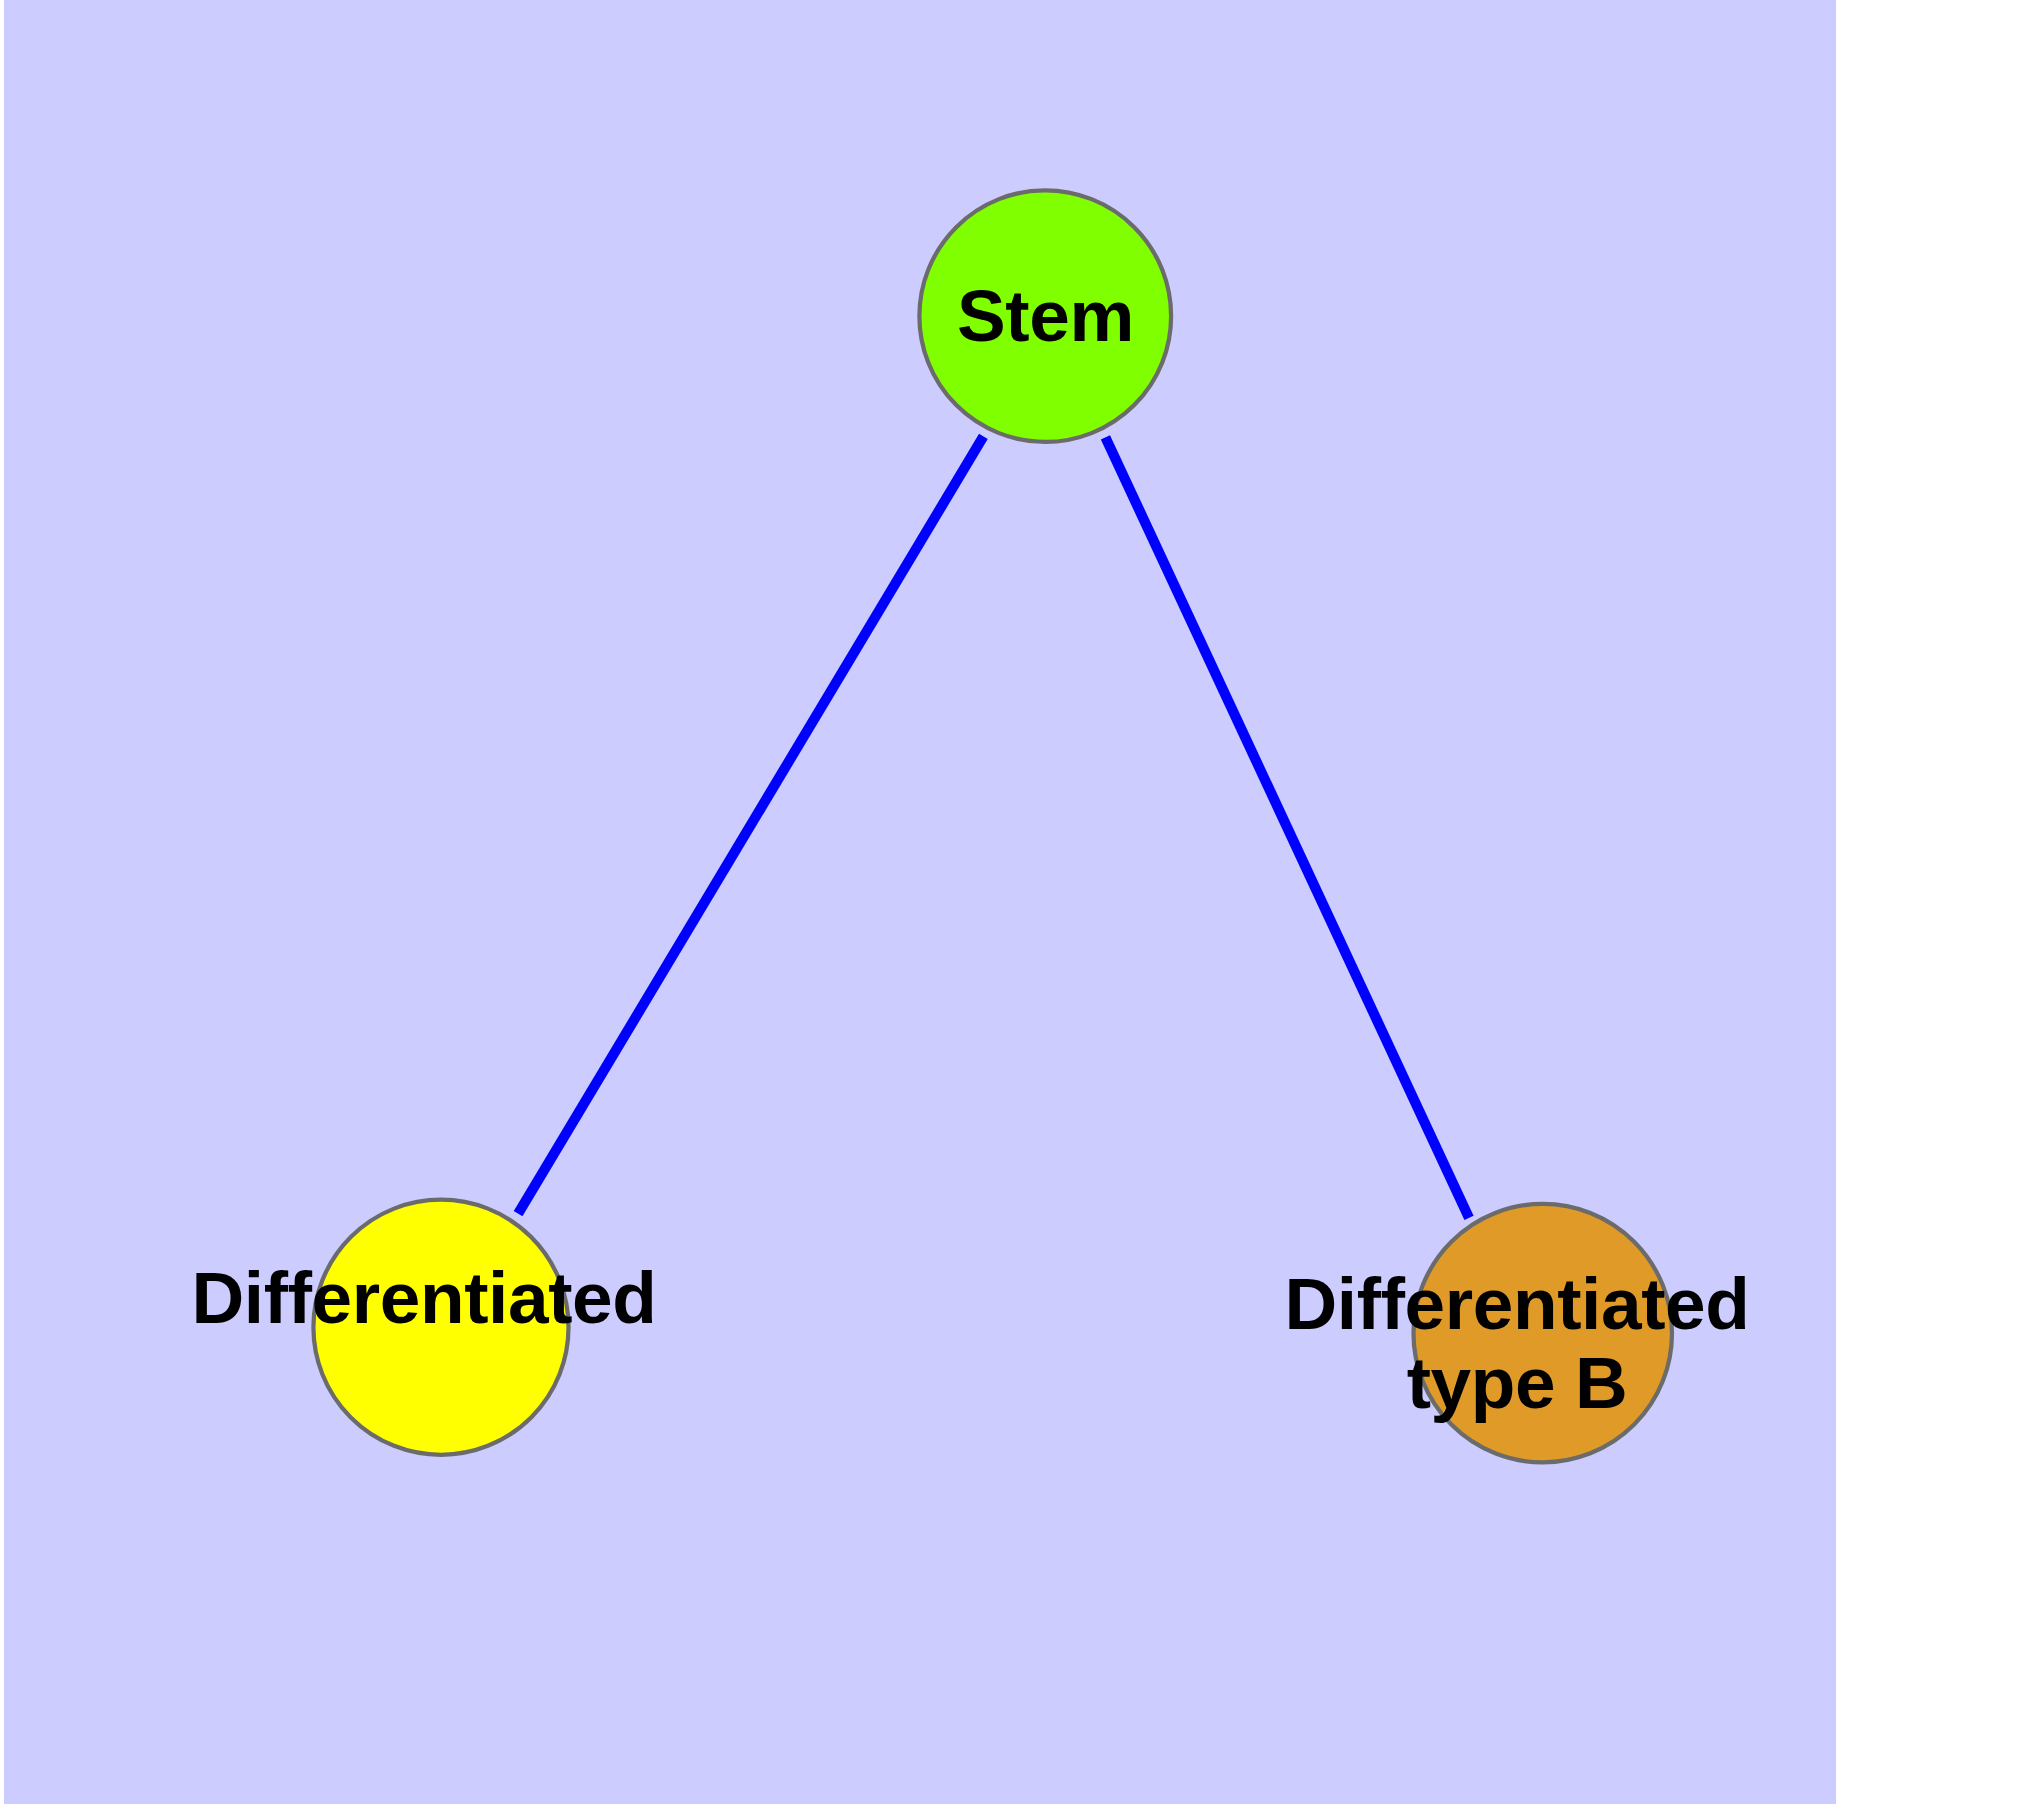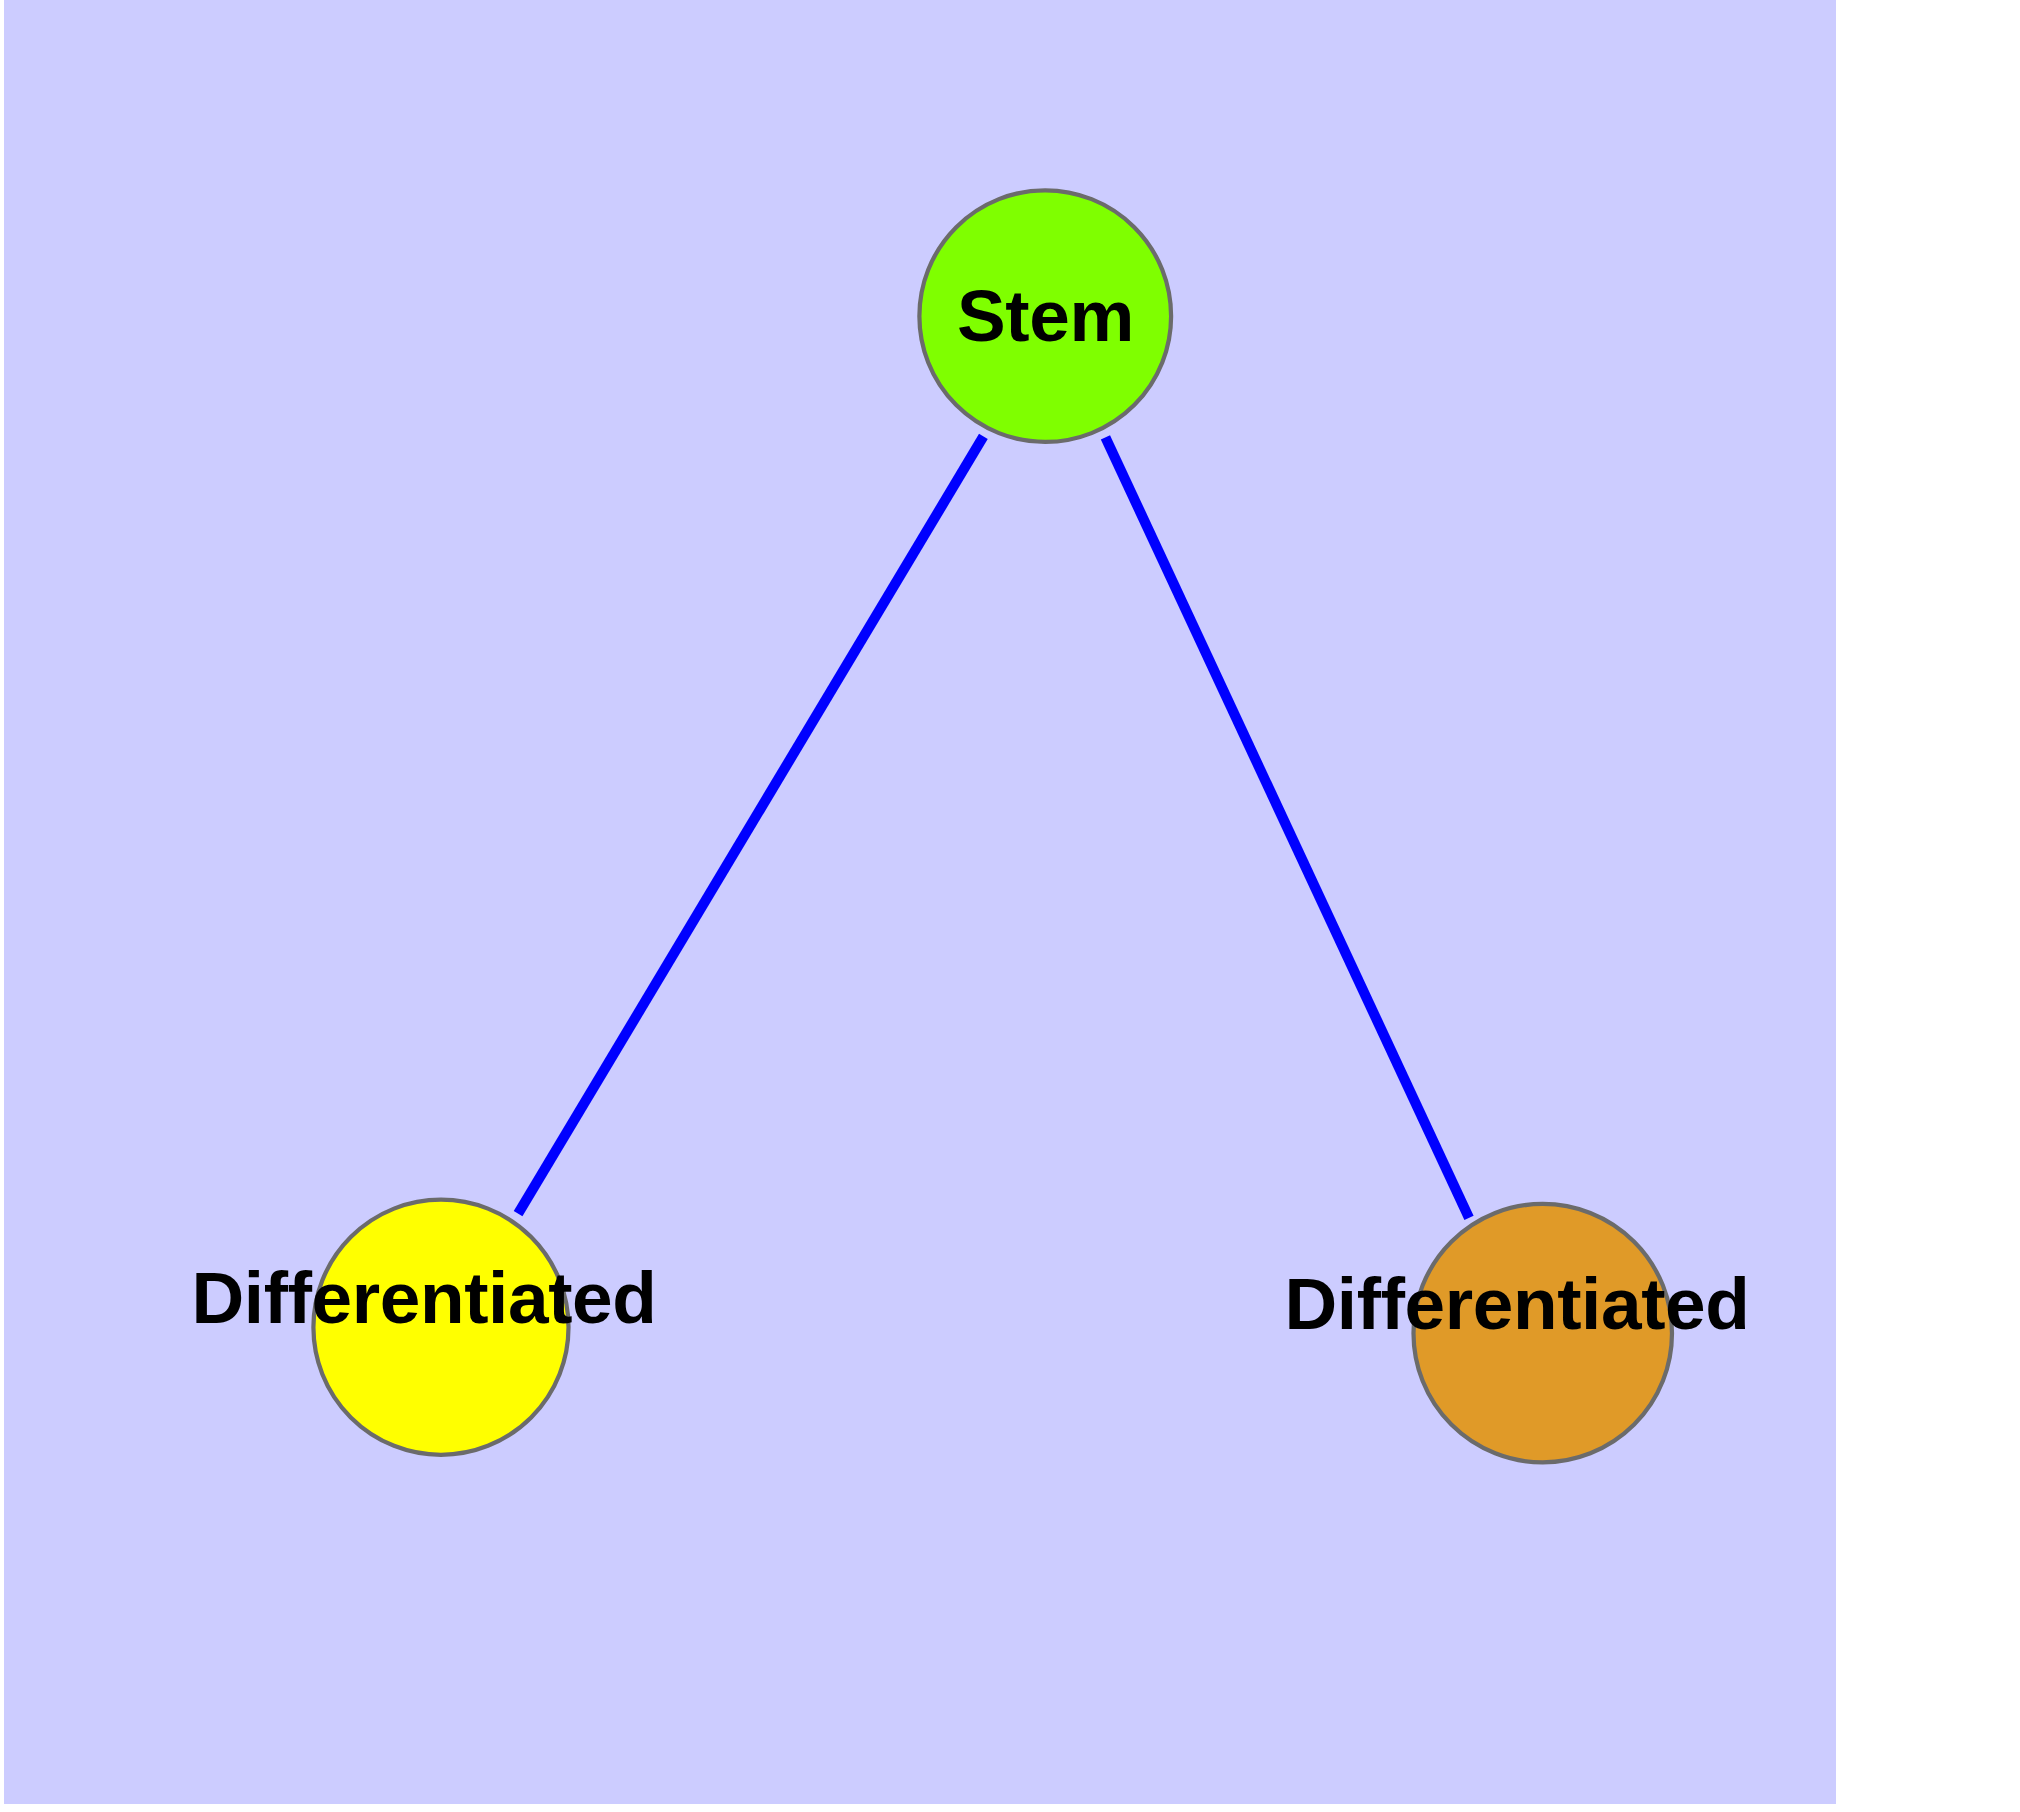--- a/index.html
+++ b/index.html
@@ -78,16 +78,16 @@
       <circle class="graph-node" cx="1233" cy="373" r="148.5" fill="#7FFF00" stroke="#6B6B6B" stroke-width="5"></circle>
       <circle class="graph-node" cx="520" cy="1566" r="150.5" fill="#FFFF00" stroke="#6B6B6B" stroke-width="5"></circle>
       <circle class="graph-node" cx="1820" cy="1573" r="152.5" fill="#E09A28" stroke="#6B6B6B" stroke-width="5"></circle>
     </g>
   </svg>
 
   <div id="label-stem" class="node-label" style="color: rgb(0, 0, 0); left: 791px; top: 277px;">Stem</div>
 
   <div id="label-diff-a" class="node-label" style="color: rgb(0, 0, 0); left: 85px; top: 1259px;"><span>Differentiated</span><br></div>
 
-  <div id="label-diff-b" class="node-label" style="color: rgb(0, 0, 0); left: 1178px; top: 1265px;"><span>Differentiated</span><br></div>
+  <div id="label-diff-b" class="node-label" style="color: rgb(0, 0, 0); left: 1178px; top: 1265px;"><span>Differentiated</span><br><span>type B</span></div>
 
 </div>
 
 
 </body></html>

